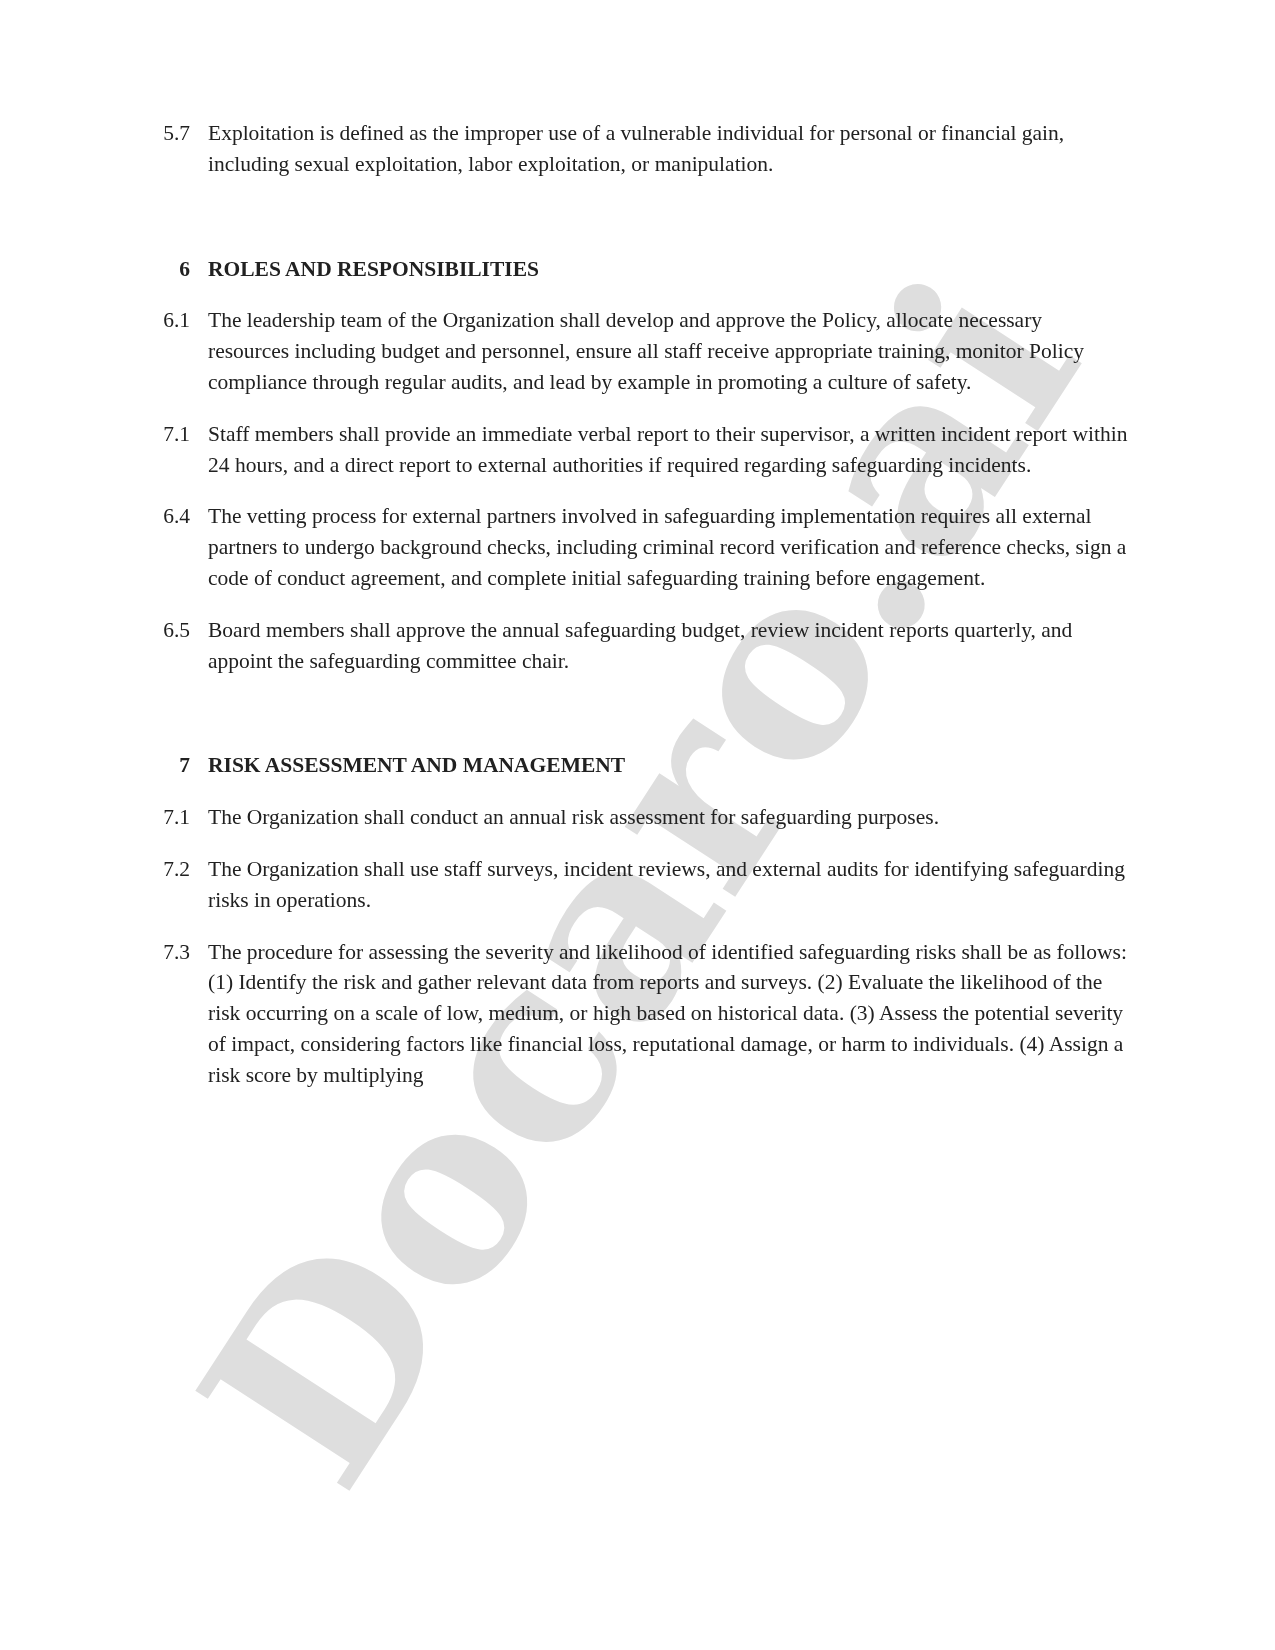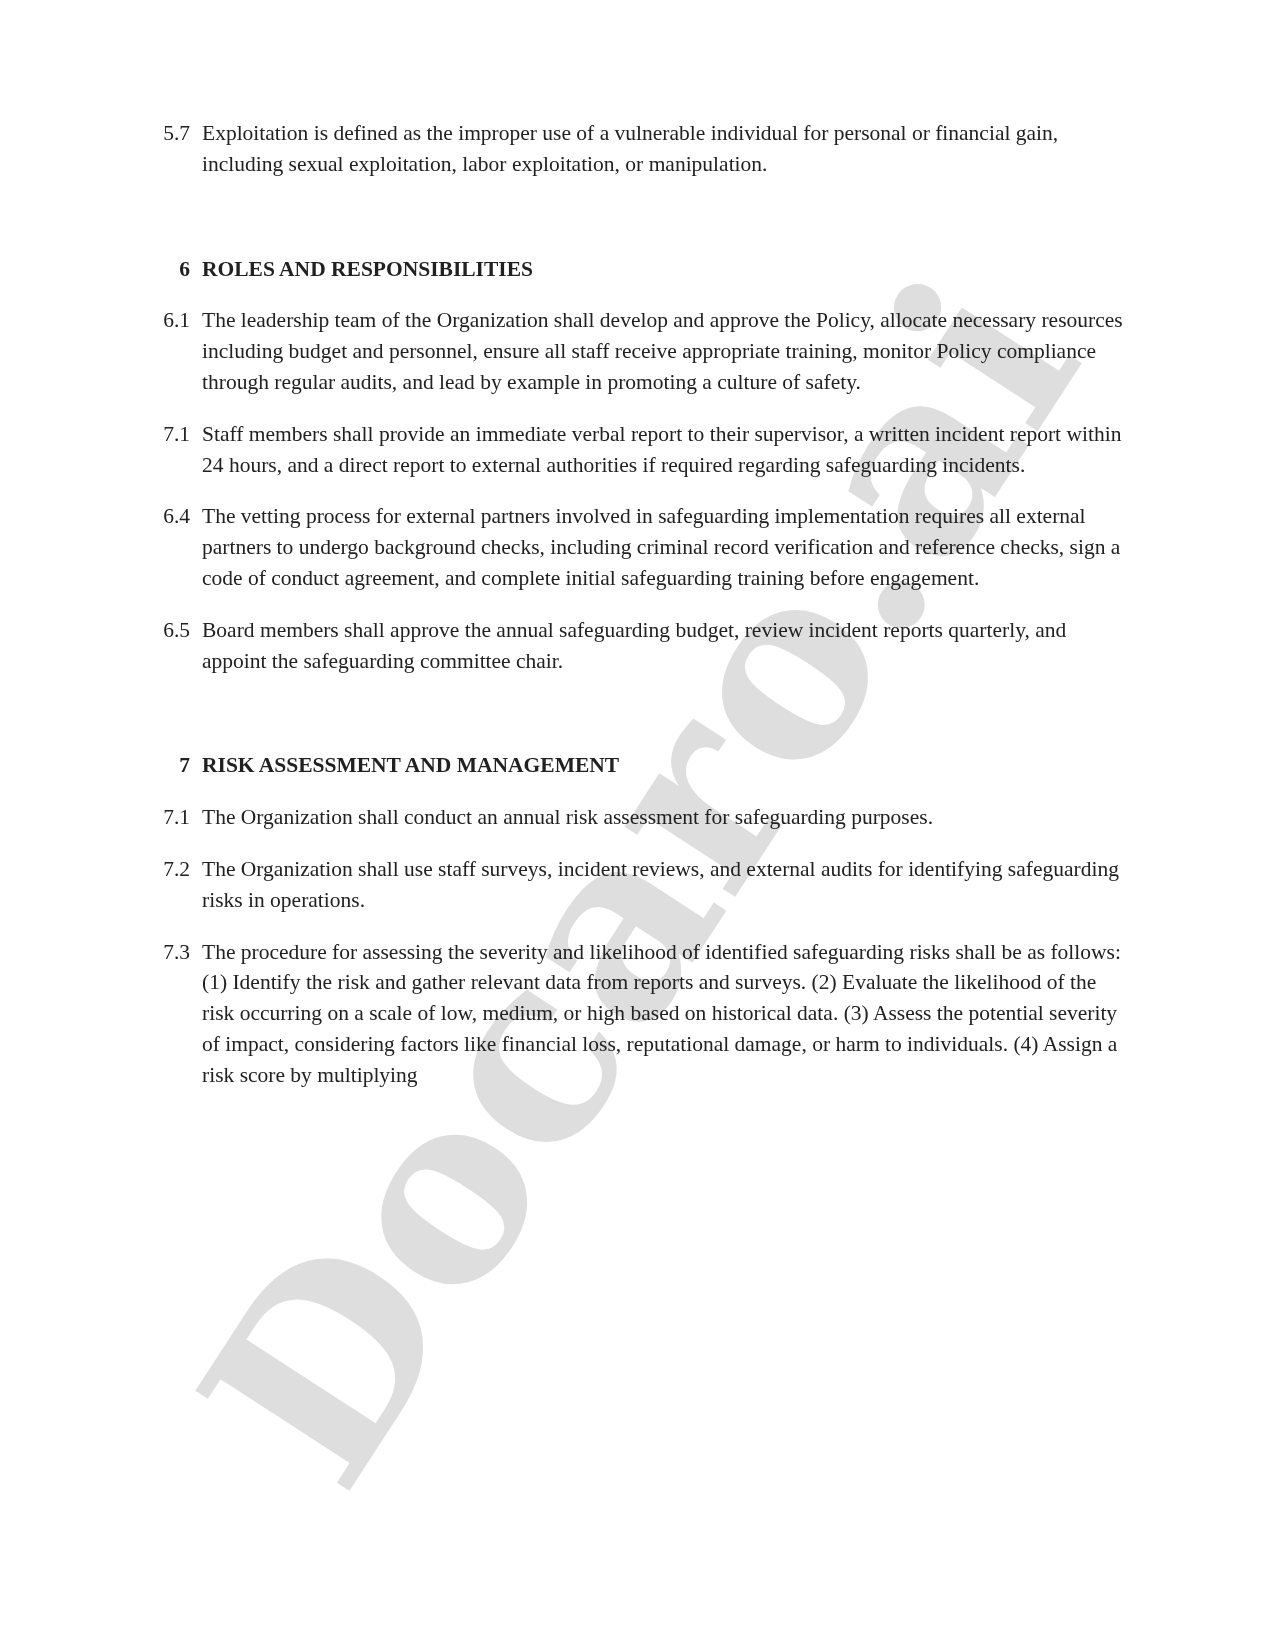--- a/index.html
+++ b/index.html
@@ -38,21 +38,21 @@
   .row {
     display: flex;
     align-items: flex-start;
     font-size: 21.5px;
     line-height: 30.8px;
     margin-bottom: 21px;
   }
   .row .num {
     flex: 0 0 43px;
     text-align: right;
-    margin-right: 12px;
+    margin-right: 18px;
   }
   .row .body {
     flex: 1 1 auto;
     min-width: 0;
   }
   .heading {
     font-weight: bold;
     margin-top: 74px;
   }
   .clause b {

